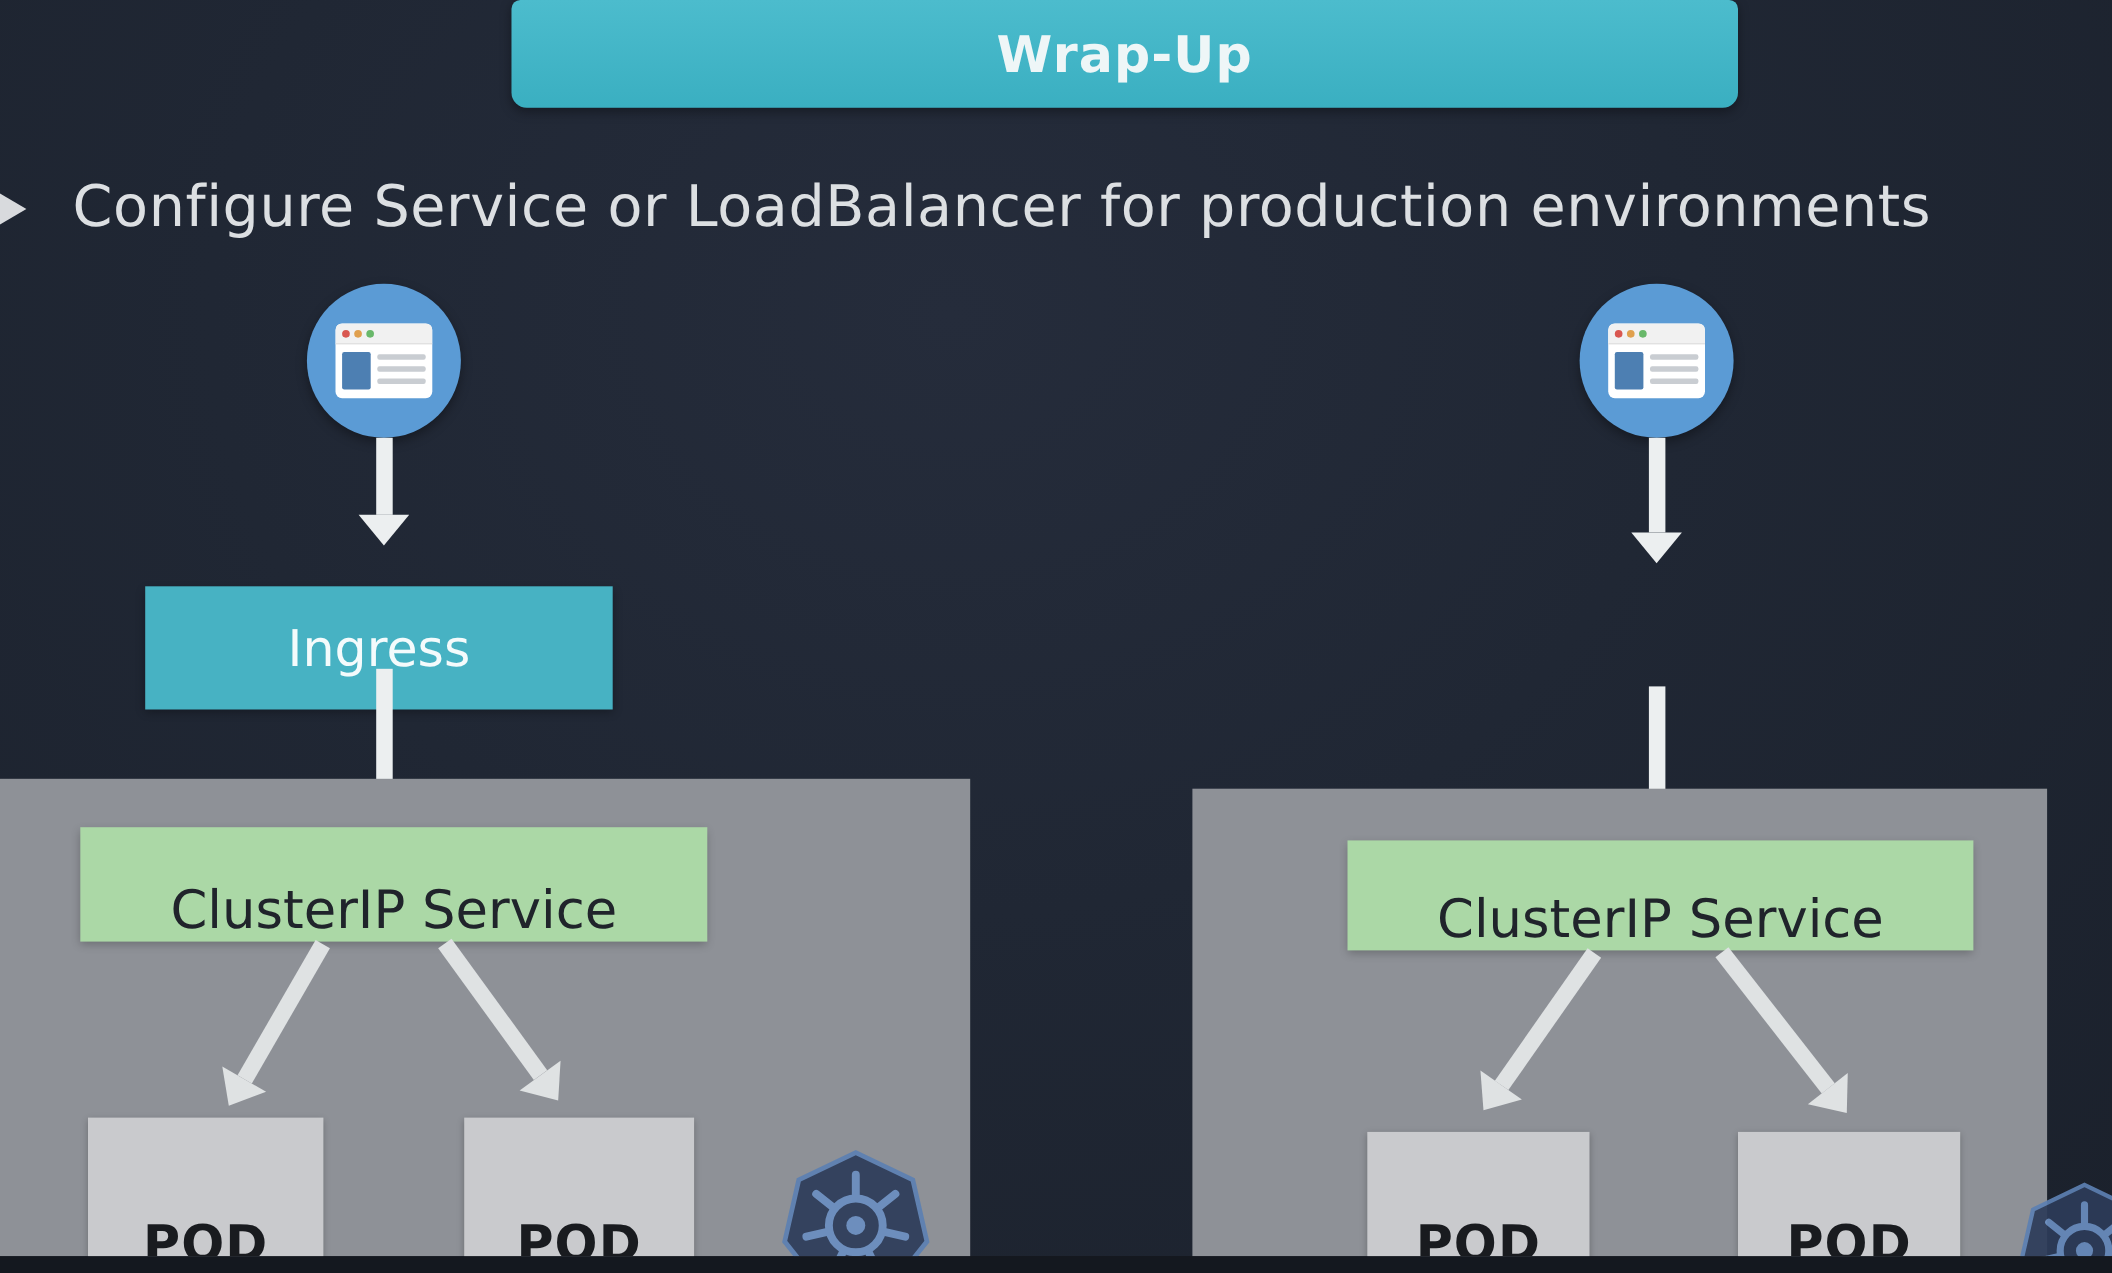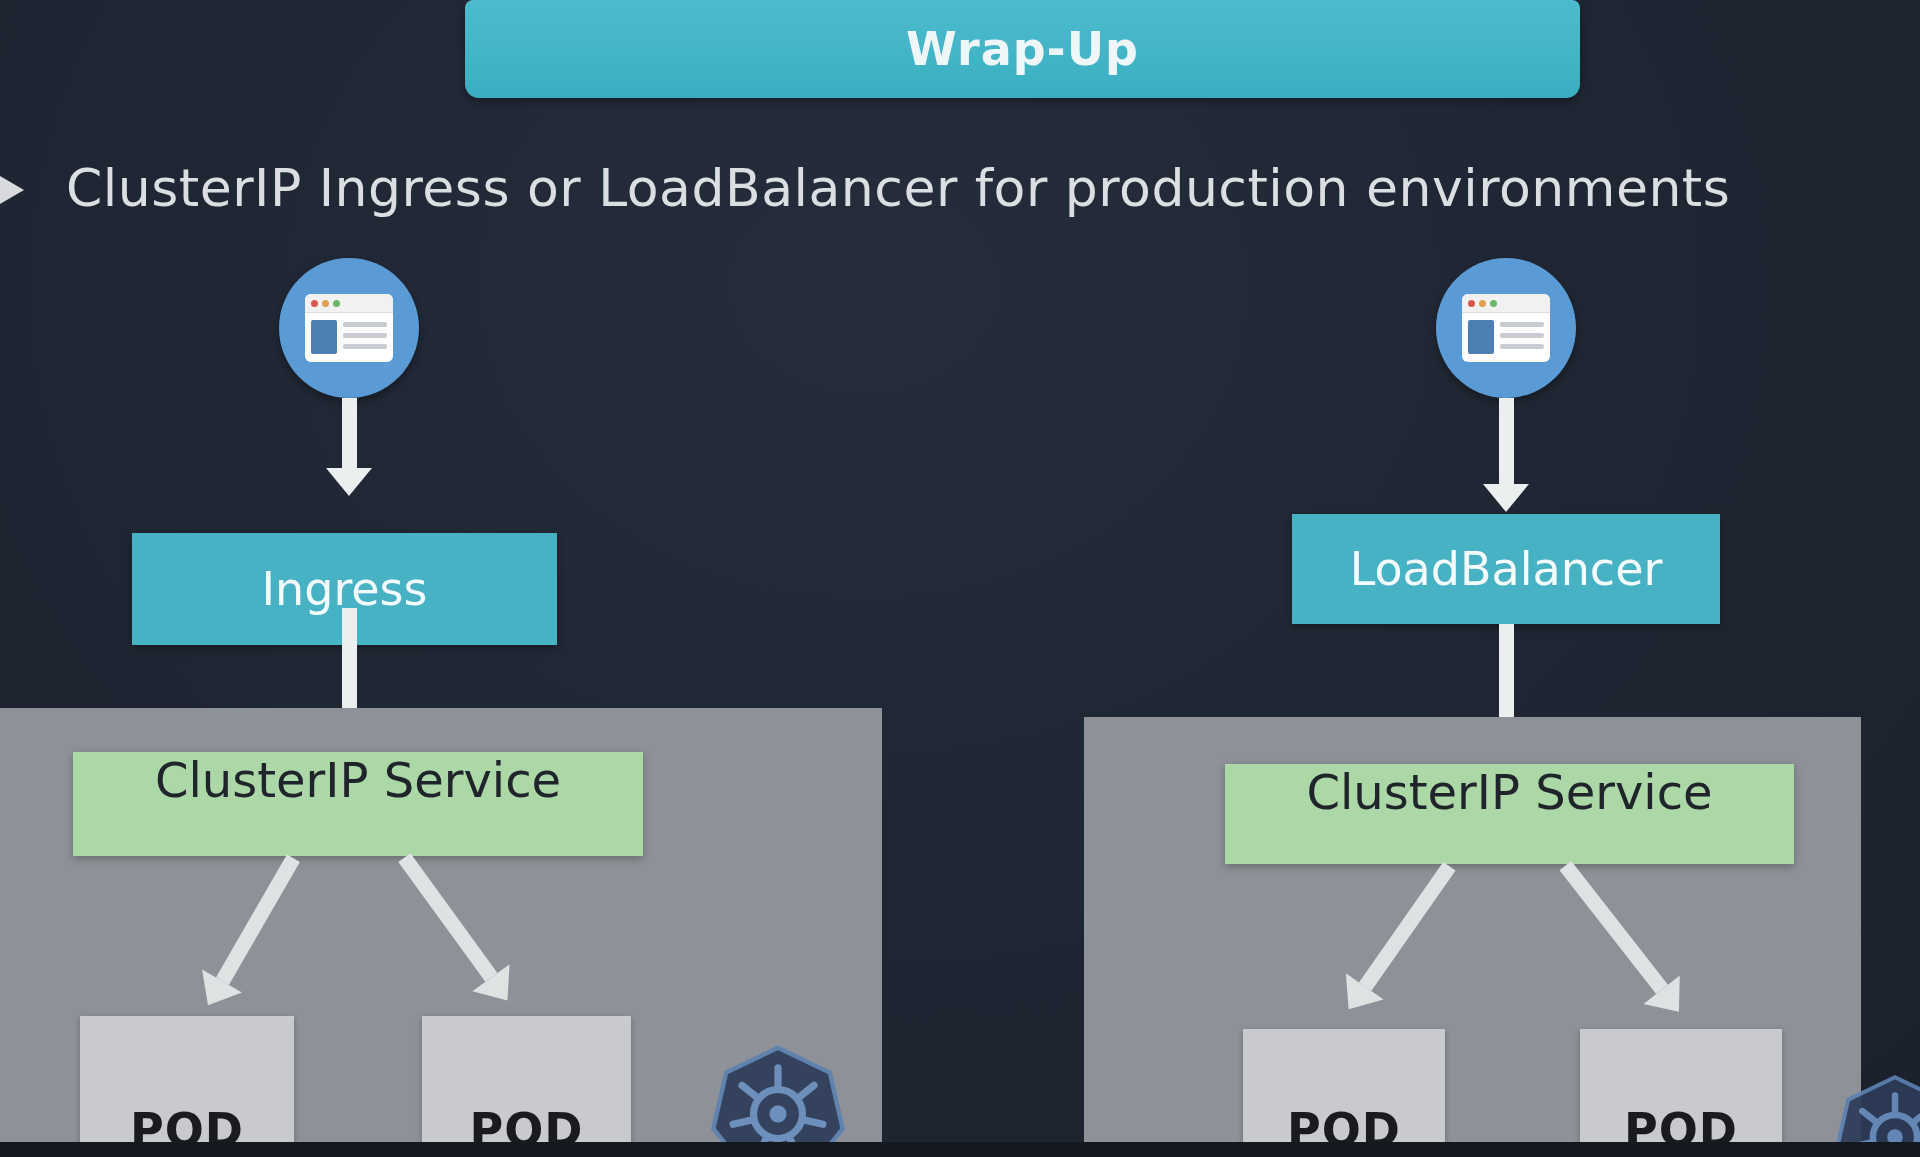--- a/index.html
+++ b/index.html
@@ -63,21 +63,21 @@
   .varrow.soft .head{border-top-color:#dfe2e3}
   
   .entry-box{
     position:absolute;background:#47b2c3;
     display:flex;align-items:center;justify-content:center;
     box-shadow:0 3px 8px rgba(0,0,0,.3);
   }
   .entry-box .lbl{color:#f4fbfc;font-size:46px;}
   .service-box{
     position:absolute;background:#abd8a6;
-    display:flex;align-items:flex-start;justify-content:center;
+    display:flex;align-items:flex-end;justify-content:center;
     box-shadow:0 3px 8px rgba(0,0,0,.25);
   }
   .service-box .lbl{color:#20242b;font-size:48px;}
   .pod-box{
     position:absolute;background:#c9cacd;
     display:flex;align-items:flex-end;justify-content:center;
     box-shadow:0 2px 6px rgba(0,0,0,.25);
   }
   .pod-box .lbl{color:#191b1f;font-size:46px;font-weight:bold;margin-top:34px;letter-spacing:1px;}
   
@@ -88,21 +88,21 @@
 </head>
 <body>
 
 <div id="slide">
 
   <div class="banner">
     <span class="title">Wrap-Up</span>
   </div>
 
   <div class="bullet-marker"></div>
-  <div class="bullet-text">ClusterIP Ingress or LoadBalancer for production environments</div>
+  <div class="bullet-text">Configure Service or LoadBalancer for production environments</div>
 
   <div class="client" style="left:279px;top:258px;">
     <div class="bwin">
       <div class="bbar">
         <span class="dot d1"></span>
         <span class="dot d2"></span>
         <span class="dot d3"></span>
       </div>
       <div class="bbody">
         <div class="bblock"></div>
@@ -184,23 +184,20 @@
           </div>
       </div>
     </div>
   </div>
 
   <div class="varrow" style="left:1483px;top:398px;height:114px;">
     <div class="shaft"></div>
       <div class="head"></div>
   </div>
 
-  <div class="entry-box" style="left:1292px;top:514px;width:428px;height:110px;">
-    <span class="lbl">LoadBalancer</span>
-  </div>
 
   <div class="varrow" style="left:1483px;top:624px;height:140px;">
     <div class="shaft"></div>
       <div class="head"></div>
   </div>
 
   <div class="panel" style="left:1084px;top:717px;width:777px;height:440px;"></div>
 
   <div class="service-box" style="left:1225px;top:764px;width:569px;height:100px;">
     <span class="lbl">ClusterIP Service</span>

